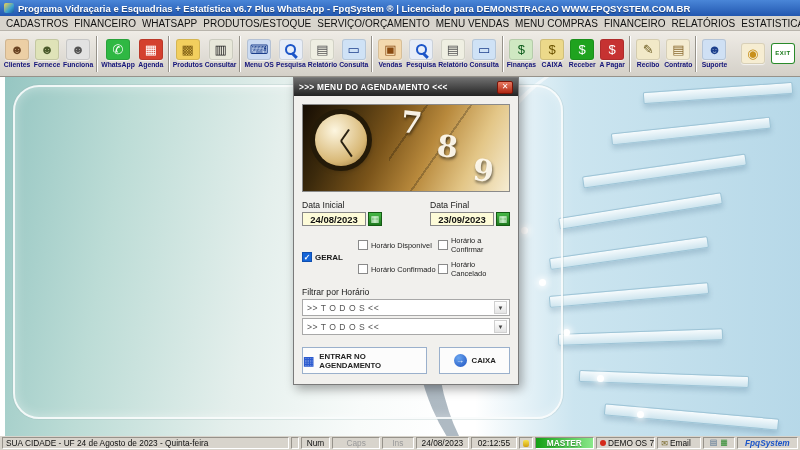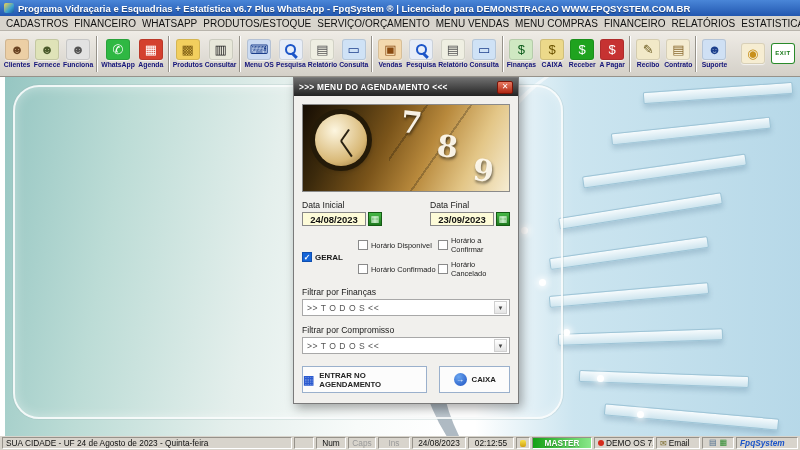--- a/index.html
+++ b/index.html
@@ -86,36 +86,36 @@
   .btn-sair{flex:1;}
   .bicon-grid{color:#2a5ad0;font-size:12px;line-height:1;}
   .bicon-circ{width:13px;height:13px;border-radius:50%;background:radial-gradient(circle at 35% 30%,#6aa6f0,#1c50c0);color:#fff;font-size:8px;display:flex;align-items:center;justify-content:center;flex:none;}
 
   
   .statusbar{position:absolute;left:0;bottom:0;width:800px;height:14px;background:#d8d4cc;display:flex;gap:2px;padding:1px 2px;font-size:8.3px;color:#101010;}
   .panel{border:1px solid;border-color:#96928a #ffffff #ffffff #96928a;display:flex;align-items:center;gap:2px;padding:4px 3px;white-space:nowrap;overflow:hidden;}
   .p-location-date{width:290px;}
   .p-spacer{flex:1;}
   .p-num-lock{width:30px;justify-content:center;}
-  .p-caps-lock{width:28px;justify-content:center;}
+  .p-caps-lock{width:48px;justify-content:center;}
   .p-insert{width:32px;justify-content:center;}
   .inactive{color:#9a9a9a;}
   .p-status-date{width:54px;justify-content:center;}
   .p-status-time{width:46px;justify-content:center;}
   .p-indicator{width:14px;justify-content:center;}
   .ydot{width:7px;height:7px;background:linear-gradient(#f8e24a,#d0a010);border-radius:2px;}
   .p-user-level{width:60px;background:linear-gradient(90deg,#14a014,#8ae88a);color:#fff;font-weight:700;justify-content:center;text-shadow:0 1px 1px rgba(0,0,0,.3);}
   .p-version{width:60px;}
   .rdot{width:6px;height:6px;border-radius:50%;background:#d42a1a;flex:none;}
   .p-email{width:44px;}
   .env{color:#7a6a2a;font-size:8px;}
   .p-tray-icons{width:32px;justify-content:center;gap:3px;}
   .mini{font-size:8px;line-height:1;}
   .m1{color:#4a6a8a;} .m2{color:#2a8a2a;}
-  .p-brand{width:62px;color:#1c55c8;font-weight:700;font-style:italic;}
+  .p-brand{width:62px;color:#1c55c8;font-weight:700;font-style:italic;justify-content:center;}
 </style>
 </head>
 <body>
 
 <div class="app">
 
   <div class="titlebar">
     <span class="appicon"></span>
     <span class="title-text">Programa Vidraçaria e Esquadrias + Estatística v6.7 Plus WhatsApp - FpqSystem ® | Licenciado para DEMONSTRACAO WWW.FPQSYSTEM.COM.BR</span>
   </div>
@@ -386,27 +386,26 @@
             <label class="cbitem">
               <span class="cbox"></span>
               <span class="cbtext">Horário Confirmado</span>
             </label>
             <label class="cbitem">
               <span class="cbox"></span>
               <span class="cbtext">Horário Cancelado</span>
             </label>
           </div>
 
-        <div class="filterlabel">Filtrar por Finanças</div>
+        <div class="filterlabel">Filtrar por Horário</div>
         <div class="selectbox">
           <span class="selecttext">&gt;&gt;  T O D O S  &lt;&lt;</span>
           <span class="arrowbox">▼</span>
         </div>
 
-        <div class="filterlabel">Filtrar por Compromisso</div>
         <div class="selectbox">
           <span class="selecttext">&gt;&gt;  T O D O S  &lt;&lt;</span>
           <span class="arrowbox">▼</span>
         </div>
 
         <div class="btnrow">
           <div class="dbtn btn-enter">
             <span class="bicon-grid">▦</span>
             <span>ENTRAR NO AGENDAMENTO</span>
           </div>

